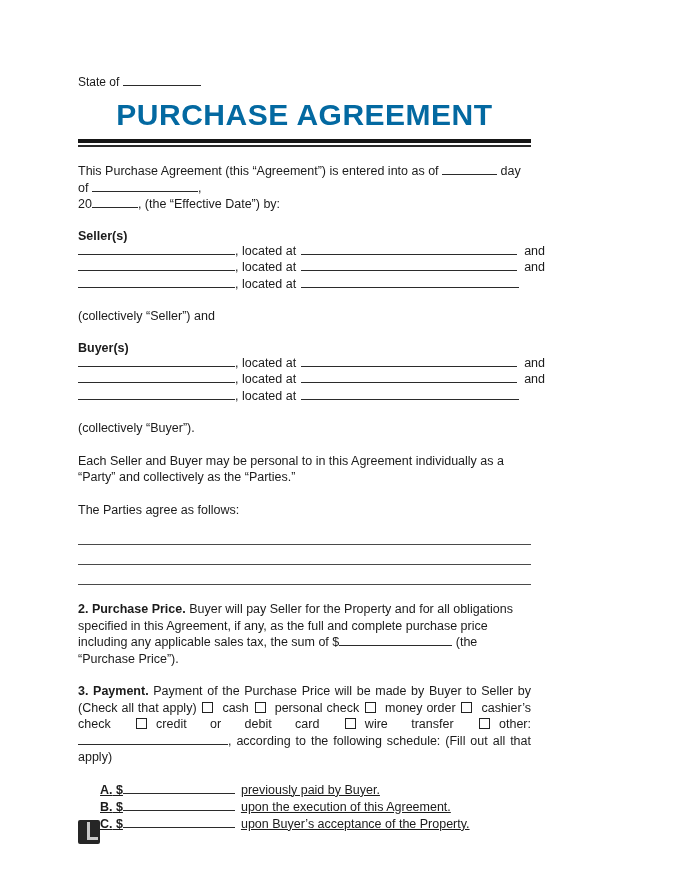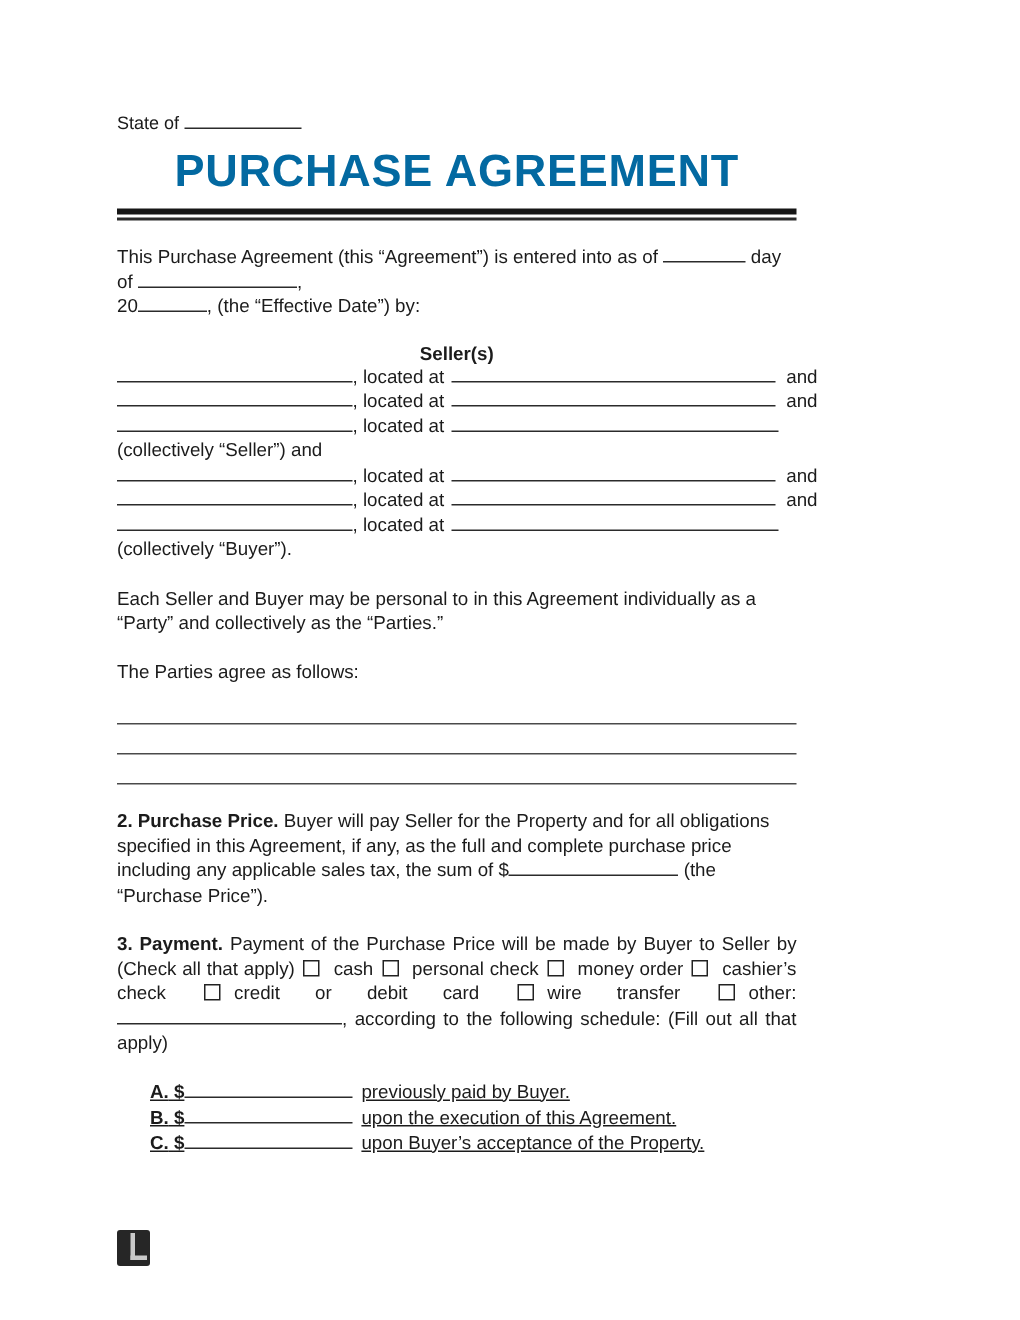--- a/index.html
+++ b/index.html
@@ -8,21 +8,21 @@
     font-family: "Liberation Sans", "DejaVu Sans", sans-serif;
     color: #1b1b1b;
     position: relative;
     overflow: hidden;
   }
   .page {
     box-sizing: border-box;
     width: 608px; height: 880px;
     padding: 74px 77px 0 78px;
   }
-  .body-text { font-size: 12.5px; line-height: 16.5px; }
+  .body-text { font-size: 12.5px; line-height: 16.5px; margin-top: 16px; }
 
   
   .state-line { font-size: 12px; margin-bottom: 2px; }
   .blank {
     display: inline-block;
     border-bottom: 1.4px solid #2b2b2b;
     height: 11px;
     vertical-align: baseline;
   }
   .state-blank { width: 78px; }
@@ -40,21 +40,21 @@
     border-bottom: 2px solid #2a2a2a;
     margin-bottom: 2px;
   }
 
   p.para { margin: 16px 0 0 0; }
   .intro { margin-top: 17px; }
   .day-blank { width: 55px; }
   .month-blank { width: 106px; }
   .year-blank { width: 46px; }
 
-  .section-heading { font-weight: bold; font-size: 12.5px; margin: 16px 0 0 0; text-align: center; }
+  .section-heading { font-weight: bold; font-size: 12.5px; margin: 16px 0 0 0; }
   .party-block { margin: 0; }
   .party-row {
     display: flex;
     align-items: baseline;
     font-size: 12.5px;
     line-height: 16.5px;
     white-space: nowrap;
   }
   .name-blank { width: 157px; flex: none; }
   .located-label { margin-right: 5px; }
@@ -139,20 +139,21 @@
       <span class="and-label">and</span>
     </div>
     <div class="party-row">
       <span class="blank name-blank"></span>
       <span class="located-label">, located at</span>
       <span class="blank addr-blank short"></span>
     </div>
     <div class="body-text">(collectively “Seller”) and</div>
   </div>
 
+  <div class="section-heading">Buyer(s)</div>
   <div class="party-block">
     <div class="party-row">
       <span class="blank name-blank"></span>
       <span class="located-label">, located at</span>
       <span class="blank addr-blank"></span>
       <span class="and-label">and</span>
     </div>
     <div class="party-row">
       <span class="blank name-blank"></span>
       <span class="located-label">, located at</span>

